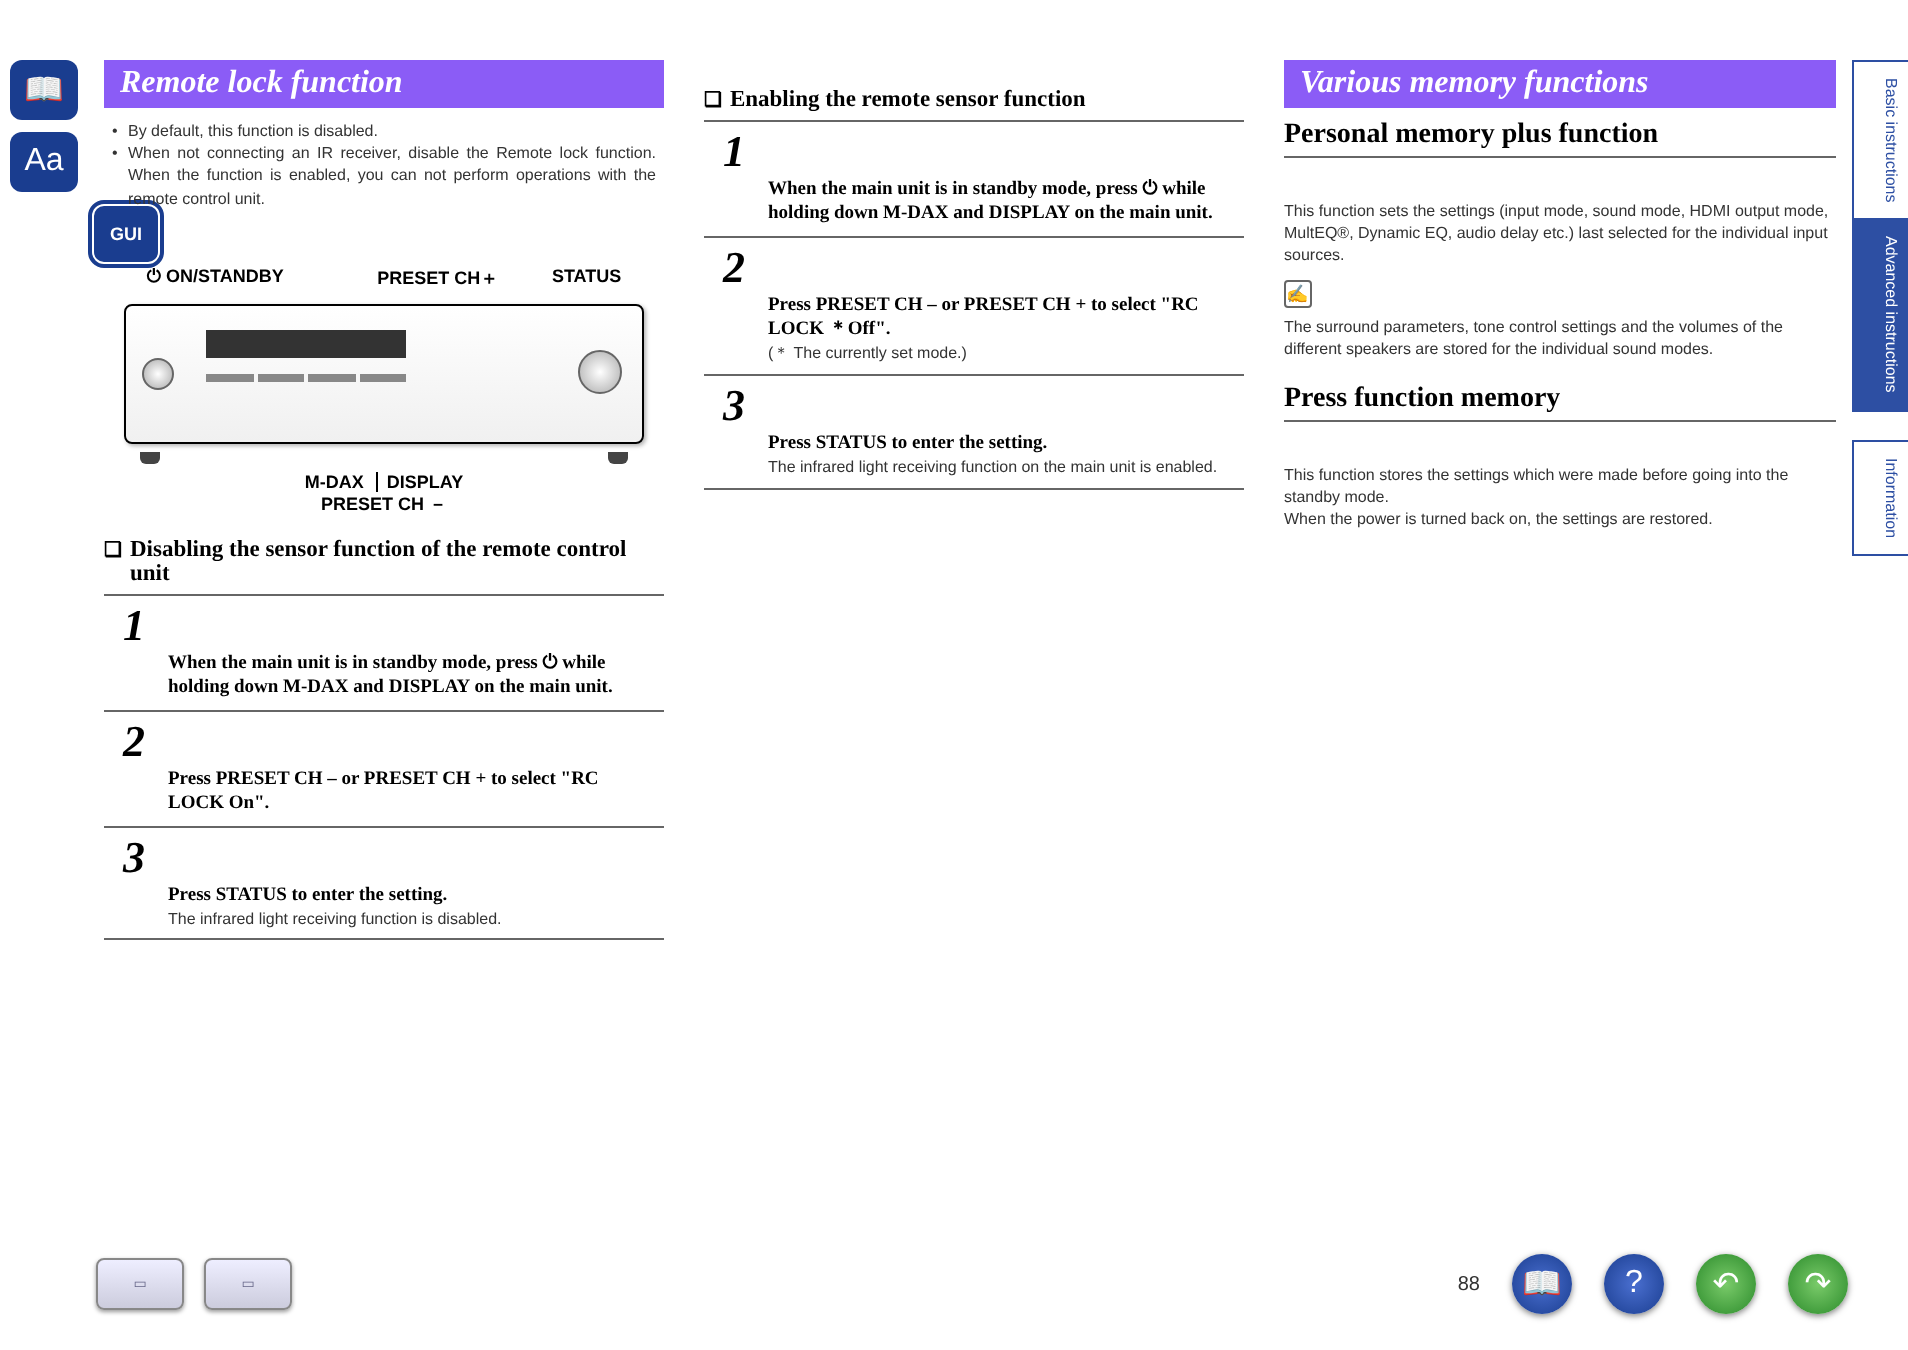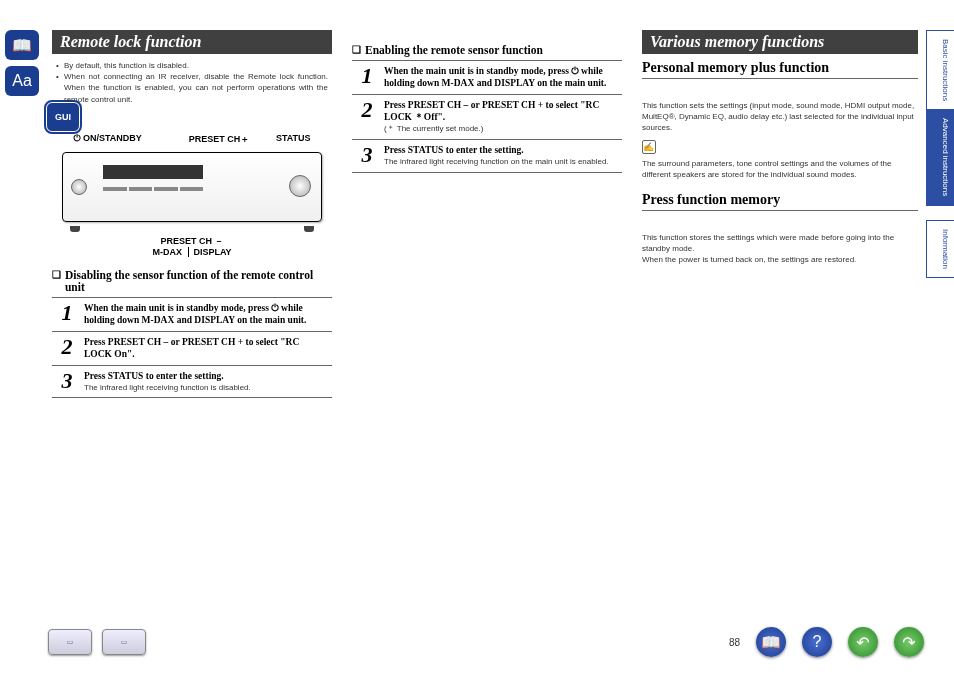--- a/index.html
+++ b/index.html
@@ -38,21 +38,21 @@
   .content {
     flex: 1;
     display: flex;
     padding: 30px 8px 50px 8px;
     gap: 20px;
   }
   .content-left { width: 280px; }
   .content-middle { width: 270px; }
   .content-right { flex: 1; }
   .section-bar {
-    background: #404040;
+    background: #8b5cf6;
     color: #fff;
     font-family: Georgia, 'Times New Roman', serif;
     font-weight: bold;
     font-size: 16px;
     font-style: italic;
     padding: 3px 8px;
     margin-bottom: 6px;
   }
   .bullets { font-size: 8px; color: #333; padding: 0 4px 8px 4px; }
   .bullets li { list-style: none; padding-left: 8px; position: relative; line-height: 1.4; text-align: justify;}
@@ -98,21 +98,21 @@
   .step:last-child { border-bottom: 0.5px solid #666;}
   .step-num {
     font-family: Georgia, 'Times New Roman', serif;
     font-size: 22px;
     font-weight: bold;
     font-style: italic;
     width: 22px;
     text-align:center;
     line-height:1;
   }
-  .step-body { flex:1; font-size: 8.5px; line-height:1.3;}
+  .step-body { flex:1; font-size: 8.5px; line-height:1.3;margin-top:24px;}
   .step-body .bold { font-weight:bold; font-family: Georgia,'Times New Roman',serif; font-size:9.5px;}
   .step-body .note { font-size:8px; color:#333;}
   .h2 {
     font-family: Georgia, 'Times New Roman', serif;
     font-weight: bold;
     font-size: 14px;
     border-bottom: 0.5px solid #666;
     padding-bottom: 2px;
     margin: 6px 0 21px 0;
   }
@@ -207,26 +207,26 @@
               <span style="flex:1;height:4px;background:#888;"></span>
             <span style="flex:1;height:4px;background:#888;"></span>
               <span style="flex:1;height:4px;background:#888;"></span>
           </div>
         </div>
         <div class="amp-feet">
             <span></span>
             <span></span>
           </div>
         <div class="device-labels-bot">
-          <div>PRESET CH －</div>
           <div>
             <span>M-DAX</span>
             <span style="border-left:1px solid #000;margin:0 4px;"></span>
             <span>DISPLAY</span>
           </div>
+          <div>PRESET CH －</div>
         </div>
       </div>
 
       <div class="subhead">
         <span class="sq">❏</span>
         <span>Disabling the sensor function of the remote control unit</span>
       </div>
       <div class="step-list">
         <div class="step">
           <div class="step-num">1</div>

